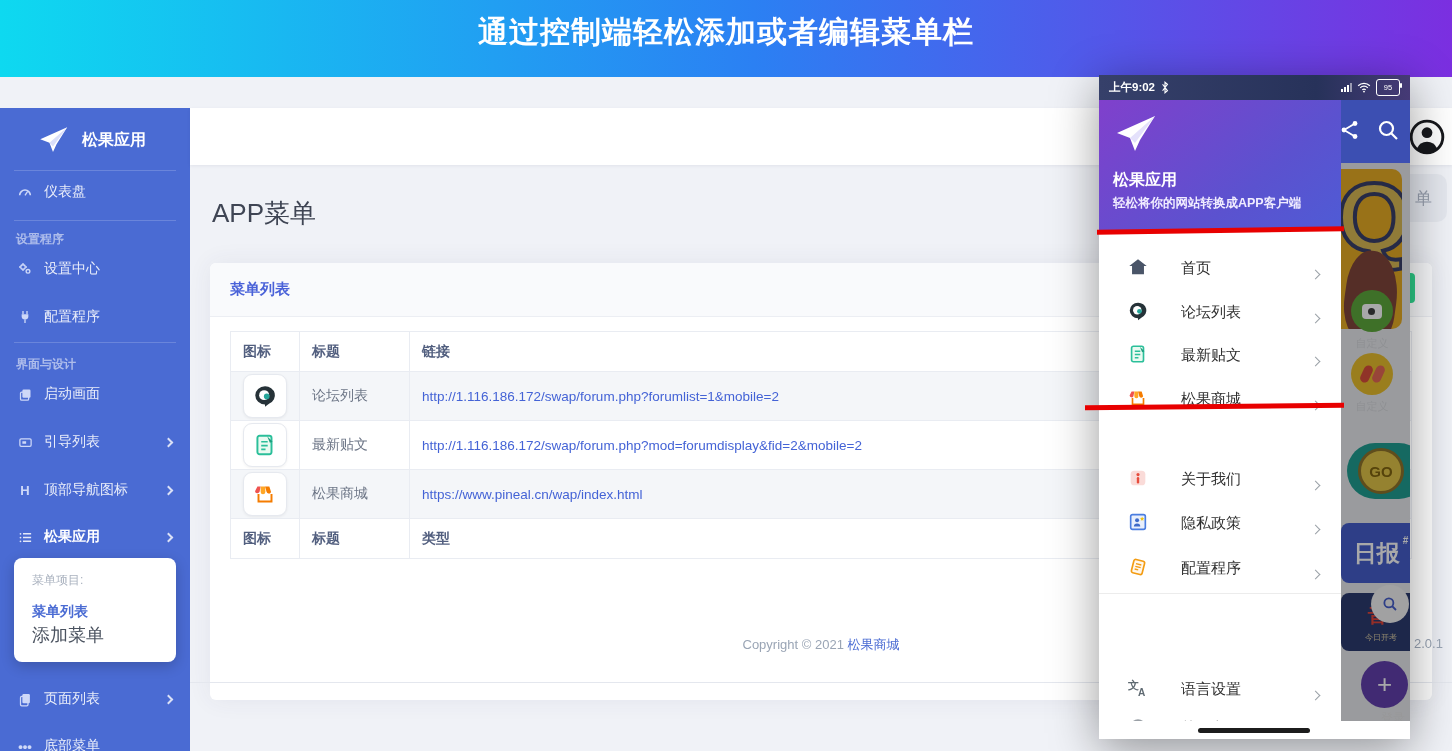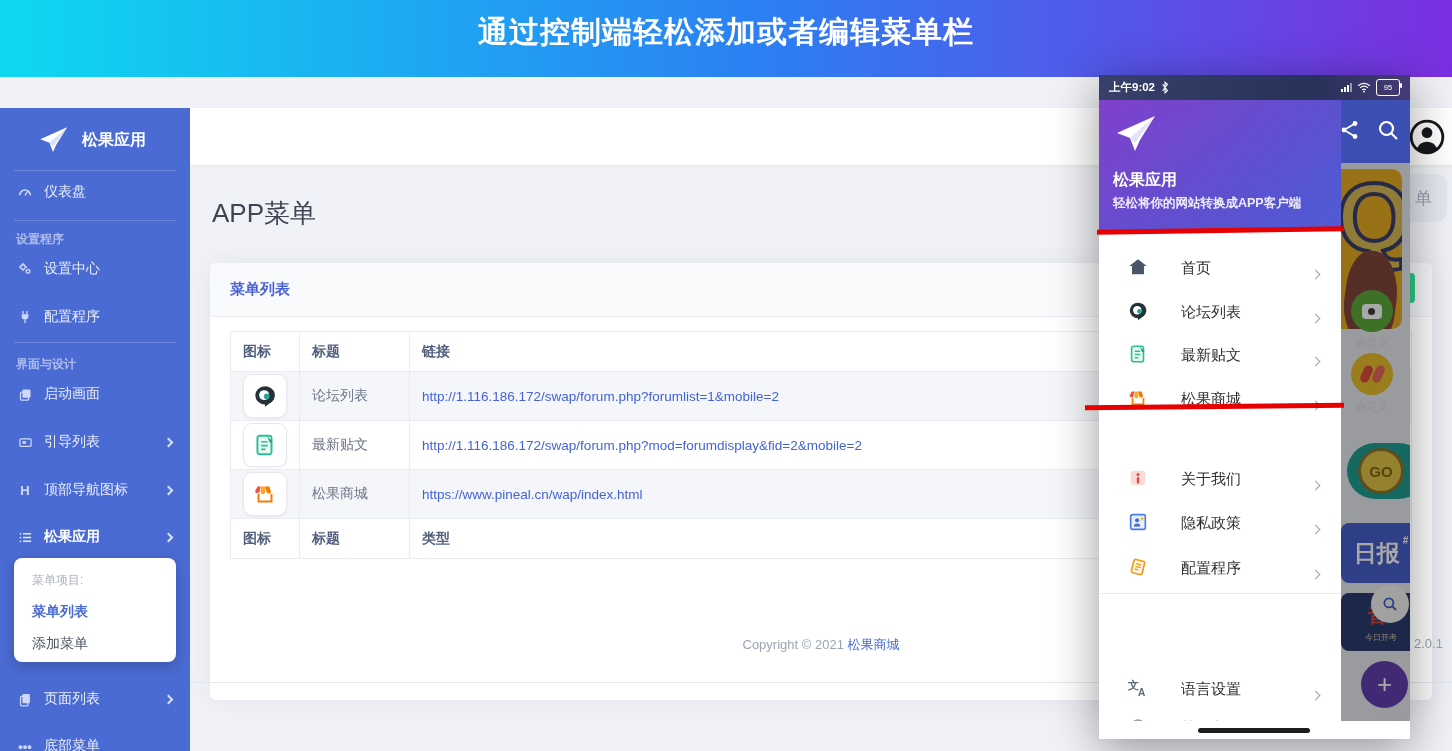--- a/index.html
+++ b/index.html
@@ -20,21 +20,21 @@
   .side-logo-text { color:#fff; font-weight:bold; font-size:16px; margin-left:12px; }
   .sdiv { position:absolute; left:14px; right:14px; height:1px; background:rgba(255,255,255,.18); }
   .slabel { position:absolute; left:16px; font-size:12px; color:rgba(255,255,255,.55); font-weight:bold; }
   .sitem { position:absolute; left:0; width:190px; height:28px; display:flex; align-items:center; padding-left:16px; color:rgba(255,255,255,.88); font-size:14px; cursor:pointer; }
   .sitem .sicon { width:18px; height:18px; margin-right:10px; display:flex; align-items:center; justify-content:center; opacity:.85; font-size:13px; font-weight:bold; color:#e6ecff; }
   .sitem.active { color:#fff; font-weight:bold; }
   .schev { position:absolute; right:18px; width:7px; height:7px; border-top:2px solid rgba(255,255,255,.8); border-right:2px solid rgba(255,255,255,.8); transform:rotate(45deg); }
   .submenu { position:absolute; left:14px; top:450px; width:162px; height:104px; background:#fff; border-radius:8px; box-shadow:0 4px 14px rgba(0,0,0,.2); padding:14px 18px; }
   .submenu-title { font-size:12px; color:#aab2bf; }
   .submenu-item1 { font-size:14px; color:#4a6bd3; font-weight:bold; margin-top:14px; }
-  .submenu-item2 { font-size:14px; color:#4b5360; margin-top:14px; }
+  .submenu-item2 { font-size:18px; color:#4b5360; margin-top:2px; }
 
   
   .main { position:absolute; left:190px; top:108px; width:1262px; height:643px; background:#f0f2f7; }
   .topbar { position:absolute; left:0; top:0; width:1262px; height:57px; background:#fff; box-shadow:0 1px 3px rgba(50,50,93,.08); }
   .avatar { position:absolute; right:6px; top:10px; width:38px; height:38px; cursor:pointer; }
   .chip-partial { position:absolute; right:5px; top:66px; width:47px; height:48px; background:#e5e8ef; border-radius:10px; color:#99a1b0; font-size:17px; display:flex; align-items:center; justify-content:center; cursor:pointer; }
   .page-title { position:absolute; left:22px; top:88px; font-size:26px; color:#3f4554; }
   .card { position:absolute; left:20px; top:155px; width:1222px; height:437px; background:#fff; border-radius:6px; box-shadow:0 0 24px rgba(50,50,93,.07); }
   .card-header { position:relative; height:54px; background:#f9fafc; border-bottom:1px solid #eceef3; border-radius:6px 6px 0 0; display:flex; align-items:center; padding-left:20px; }
   .card-title { color:#4a62d8; font-size:15px; font-weight:bold; }

